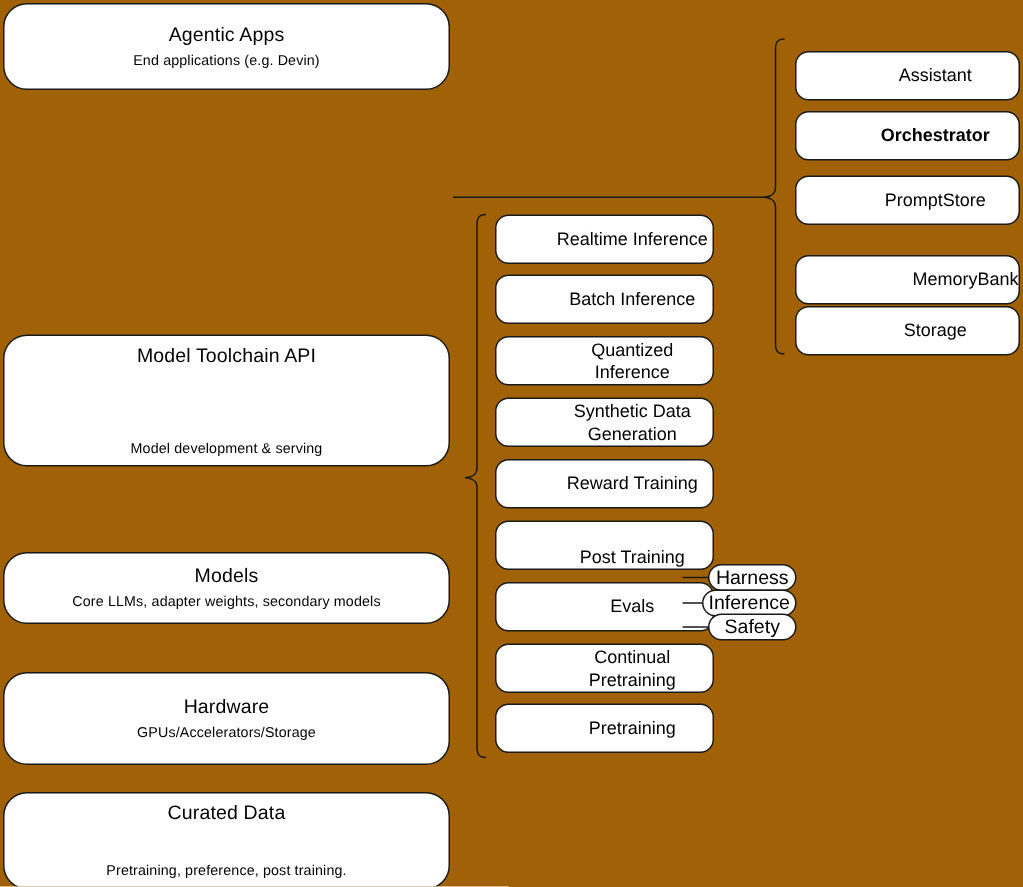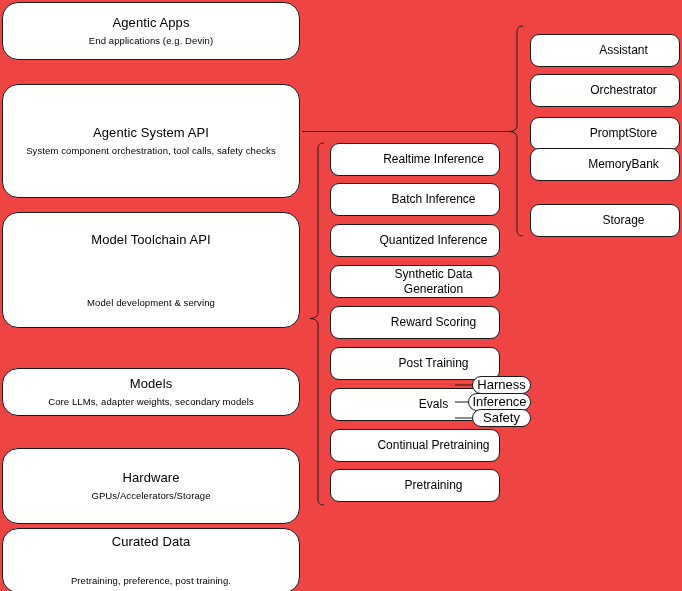--- a/index.html
+++ b/index.html
@@ -4,21 +4,21 @@
 <style>
   html, body {
     margin: 0;
     padding: 0;
     background: #ffffff;
   }
   #canvas {
     position: relative;
     width: 682px;
     height: 591px;
-    background: #ef4444;
+    background: #a16207;
     font-family: "Liberation Sans", sans-serif;
     color: #000000;
     overflow: hidden;
   }
 
   
   .box {
     position: absolute;
     box-sizing: border-box;
     border: 1px solid #1a1a1a;
@@ -50,21 +50,21 @@
     letter-spacing: .1px;
   }
 
   
   .cap-box {
     border-radius: 9px;
     height: 33px;
     font-size: 12px;
     line-height: 15px;
   }
-  .mid-box { left: 330px; width: 170px; }
+  .mid-box { left: 330px; width: 146px; }
   .right-box { left: 530px; width: 150px; }
 
   
   .pill {
     position: absolute;
     box-sizing: border-box;
     border: 1px solid #1a1a1a;
     background: #ffffff;
     border-radius: 999px;
     height: 18px;
@@ -118,36 +118,32 @@
     <line x1="455" y1="385" x2="474" y2="385"></line>
     <line x1="455" y1="402" x2="470" y2="402"></line>
     <line x1="455" y1="418" x2="474" y2="418"></line>
   </svg>
 
   <div class="box stack-box" style="top:2px;height:58px;">
     <div class="stack-title">Agentic Apps</div>
     <div class="stack-sub">End applications (e.g. Devin)</div>
   </div>
 
-  <div class="box stack-box" style="top:84px;height:114px;">
-    <div class="stack-title">Agentic System API</div>
-    <div class="stack-sub">System component orchestration, tool calls, safety checks</div>
-  </div>
-
-  <div class="box stack-box" style="top:212px;height:116px;gap:45px;">
+
+  <div class="box stack-box" style="top:223px;height:88px;gap:45px;">
     <div class="stack-title">Model Toolchain API</div>
     <div class="stack-sub">Model development &amp; serving</div>
   </div>
 
   <div class="box stack-box" style="top:368px;height:48px;">
     <div class="stack-title">Models</div>
     <div class="stack-sub">Core LLMs, adapter weights, secondary models</div>
   </div>
 
-  <div class="box stack-box" style="top:448px;height:76px;">
+  <div class="box stack-box" style="top:448px;height:62px;">
     <div class="stack-title">Hardware</div>
     <div class="stack-sub">GPUs/Accelerators/Storage</div>
   </div>
 
   <div class="box stack-box" style="top:528px;height:65px;justify-content:space-between;">
     <div class="stack-title">Curated Data</div>
     <div class="stack-sub">Pretraining, preference, post training.</div>
   </div>
 
   <div class="box cap-box mid-box" style="top:143px;">
@@ -156,23 +152,23 @@
   <div class="box cap-box mid-box" style="top:183px;">
     <span>Batch Inference</span>
   </div>
   <div class="box cap-box mid-box" style="top:224px;">
     <span>Quantized Inference</span>
   </div>
   <div class="box cap-box mid-box" style="top:265px;">
     <span>Synthetic Data Generation</span>
   </div>
   <div class="box cap-box mid-box" style="top:306px;">
-    <span>Reward Scoring</span>
-  </div>
-  <div class="box cap-box mid-box" style="top:347px;">
+    <span>Reward Training</span>
+  </div>
+  <div class="box cap-box mid-box" style="top:347px;justify-content:flex-end;">
     <span>Post Training</span>
   </div>
   <div class="box cap-box mid-box" style="top:388px;">
     <span>Evals</span>
   </div>
   <div class="box cap-box mid-box" style="top:429px;">
     <span>Continual Pretraining</span>
   </div>
   <div class="box cap-box mid-box" style="top:469px;">
     <span>Pretraining</span>
@@ -184,26 +180,26 @@
   <div class="pill" style="left:468px;top:393px;width:63px;">
     <span>Inference</span>
   </div>
   <div class="pill" style="left:472px;top:409px;width:59px;">
     <span>Safety</span>
   </div>
 
   <div class="box cap-box right-box" style="top:34px;">
     <span>Assistant</span>
   </div>
-  <div class="box cap-box right-box" style="top:74px;">
+  <div class="box cap-box right-box" style="top:74px;font-weight:bold;">
     <span>Orchestrator</span>
   </div>
   <div class="box cap-box right-box" style="top:117px;">
     <span>PromptStore</span>
   </div>
-  <div class="box cap-box right-box" style="top:148px;">
+  <div class="box cap-box right-box" style="top:170px;align-items:flex-end;">
     <span>MemoryBank</span>
   </div>
   <div class="box cap-box right-box" style="top:204px;">
     <span>Storage</span>
   </div>
 
 </div>
 
 </body></html>

